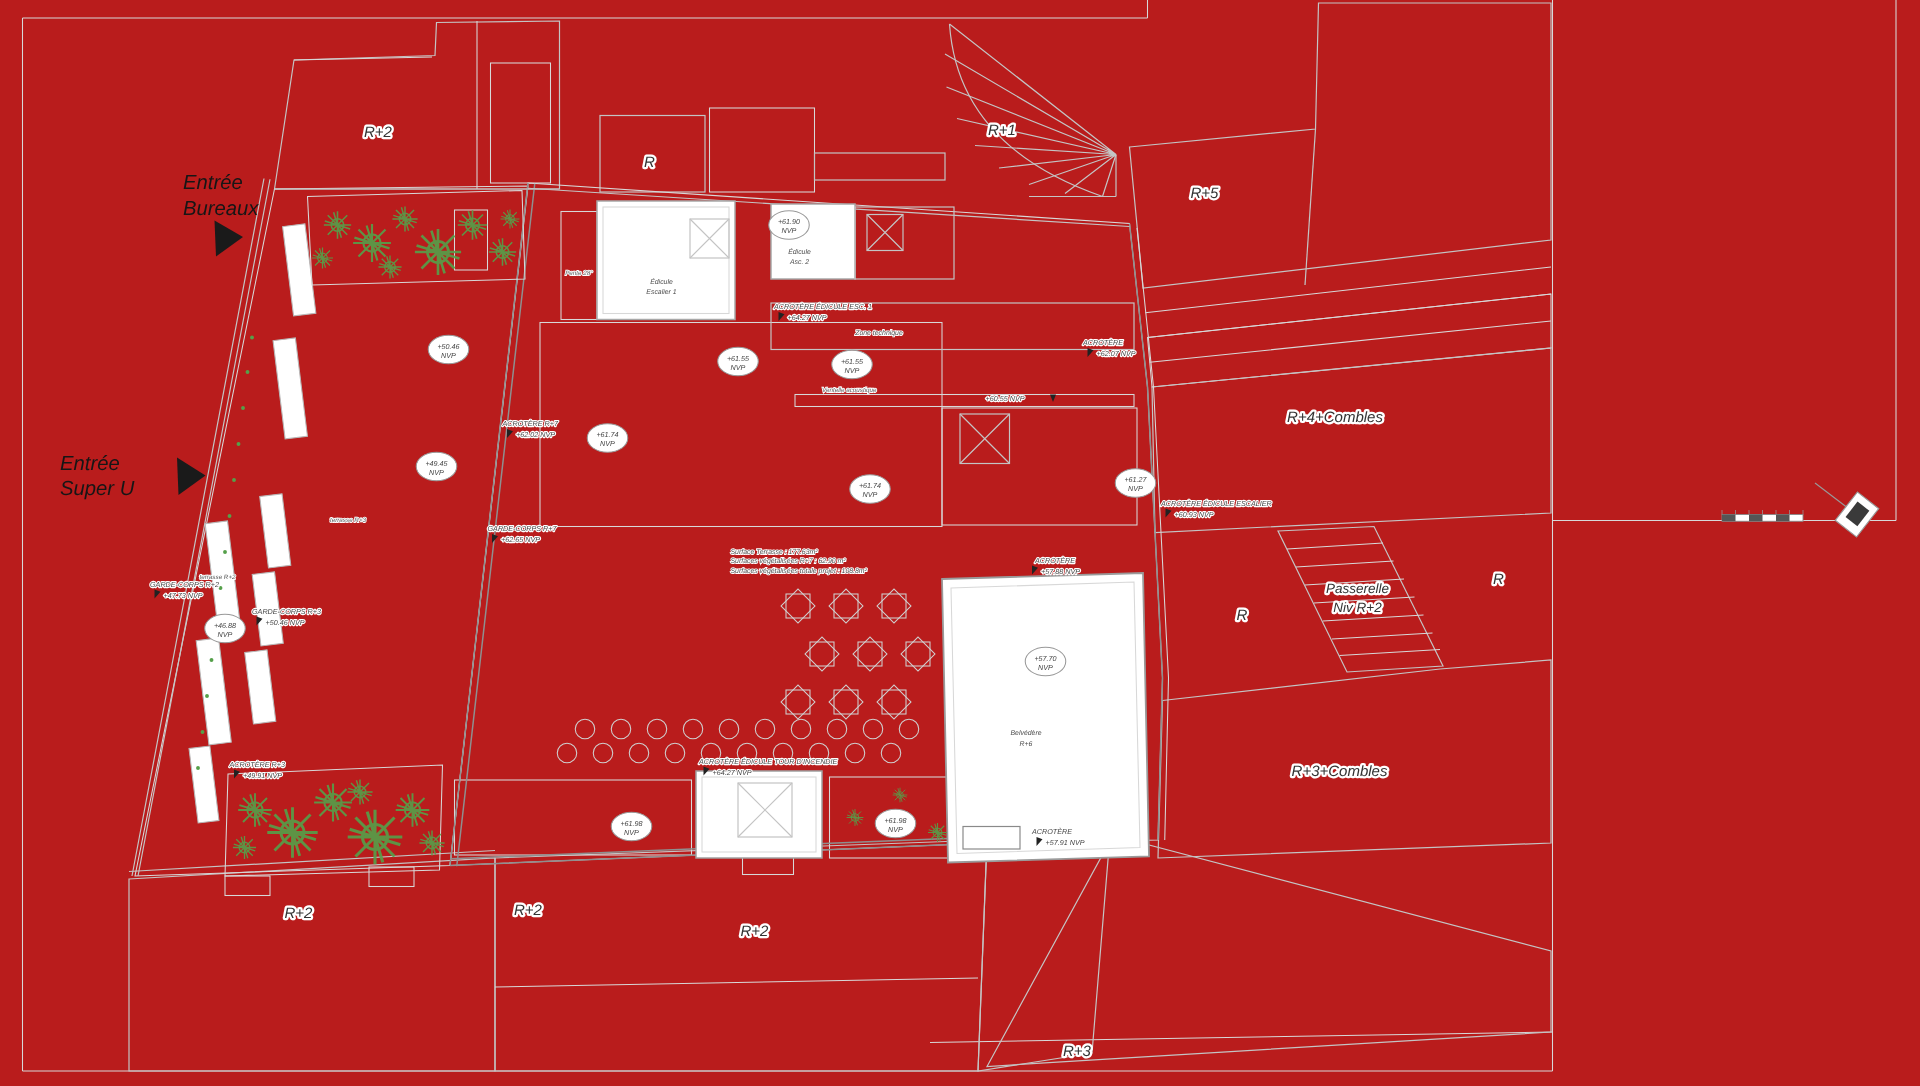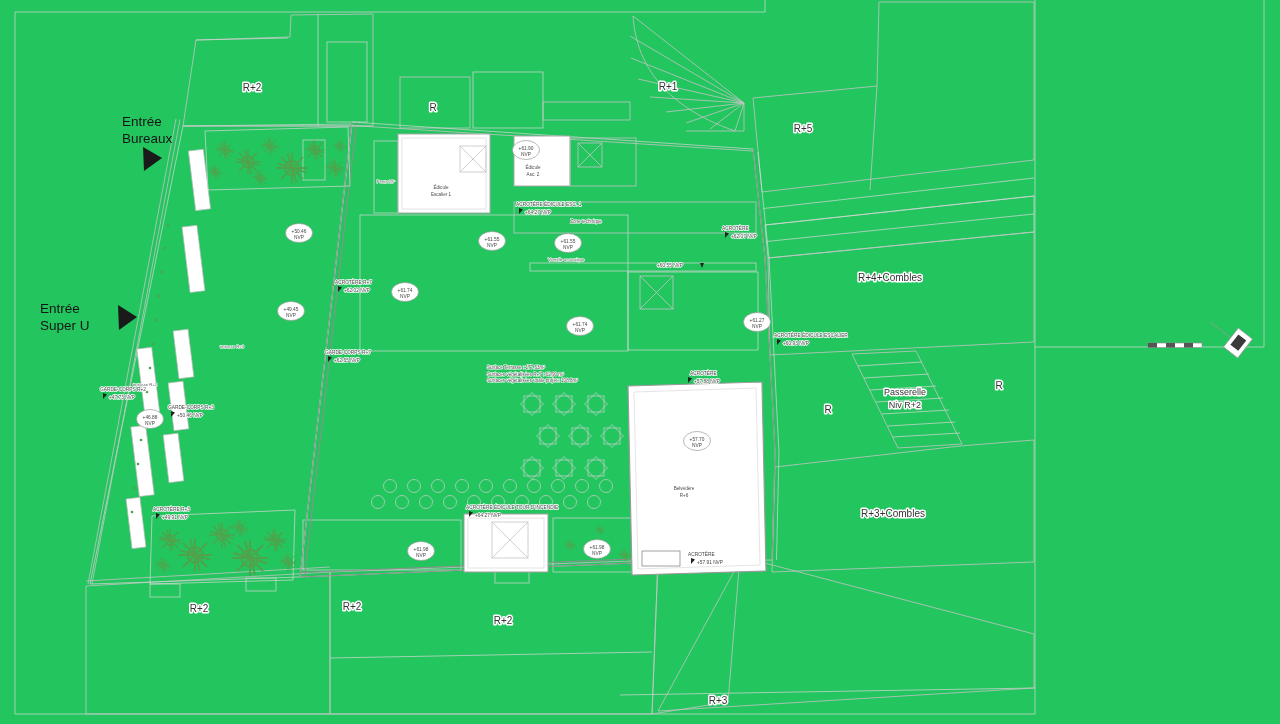--- a/index.html
+++ b/index.html
@@ -1,16 +1,16 @@
 <!DOCTYPE html>
 <html><head>
 <meta charset="utf-8">
 <style>
   html,body{margin:0;padding:0;background:#fff;}
-  .canvas{position:relative;width:1280px;height:724px;background:#22c55e;overflow:hidden;}
+  .canvas{position:relative;width:1280px;height:724px;background:#b91c1c;overflow:hidden;font-style:italic;}
   svg{position:absolute;left:0;top:0;font-family:"Liberation Sans",sans-serif;}
   .lbl{font-size:10px;fill:#333;text-anchor:middle;paint-order:stroke;stroke:#fff;stroke-width:3px;stroke-linejoin:round;}
   .lbl9{font-size:9px;fill:#333;text-anchor:middle;paint-order:stroke;stroke:#fff;stroke-width:3px;stroke-linejoin:round;}
   .ent{font-size:13.5px;fill:#161616;}
   .ann{font-size:4.8px;fill:#454545;paint-order:stroke;stroke:#fff;stroke-width:1.5px;stroke-linejoin:round;}
   .mkt{font-size:4.8px;fill:#454545;text-anchor:middle;}
   .t42{font-size:4.2px;fill:#5a5a5a;paint-order:stroke;stroke:#fff;stroke-width:1.2px;}
   .t46{font-size:4.6px;fill:#4d4d4d;paint-order:stroke;stroke:#fff;stroke-width:1.2px;}
   .mk{fill:#fff;stroke:#999;stroke-width:0.7;}
   .ln{stroke:#c4c4c4;fill:none;stroke-width:0.8;}

